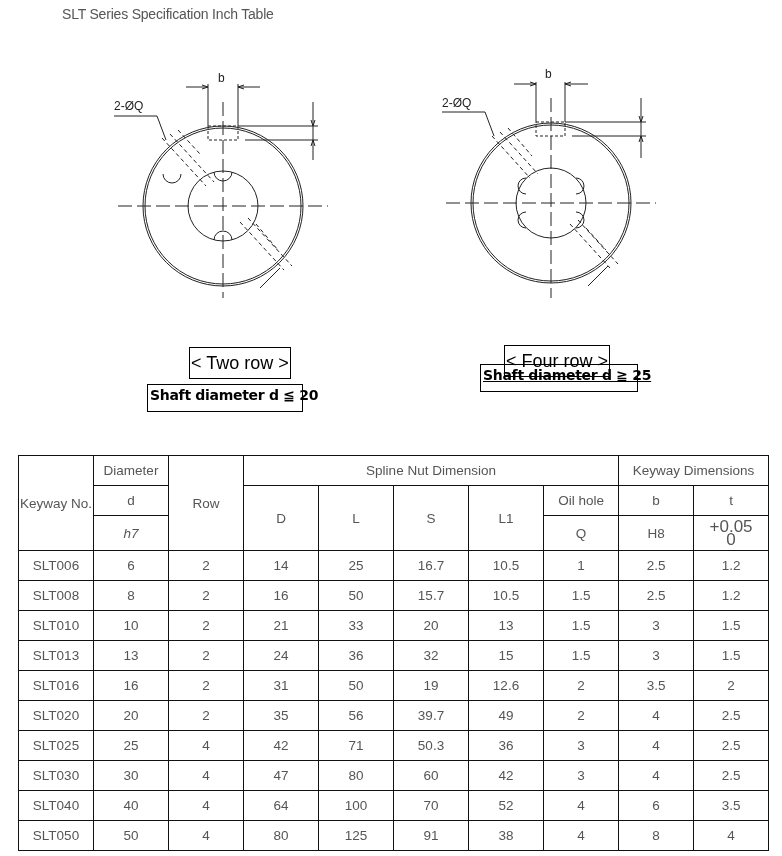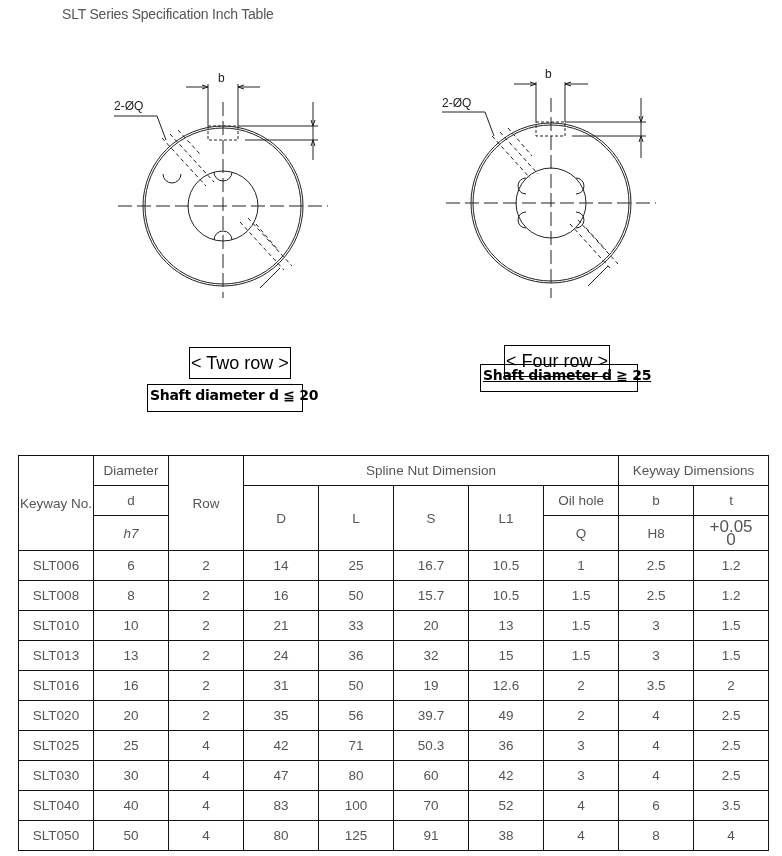--- a/index.html
+++ b/index.html
@@ -231,21 +231,21 @@
         <td>60</td>
         <td>42</td>
         <td>3</td>
         <td>4</td>
         <td>2.5</td>
       </tr>
       <tr>
         <td>SLT040</td>
         <td>40</td>
         <td>4</td>
-        <td>83</td>
+        <td>64</td>
         <td>100</td>
         <td>70</td>
         <td>52</td>
         <td>4</td>
         <td>6</td>
         <td>3.5</td>
       </tr>
       <tr>
         <td>SLT050</td>
         <td>50</td>

